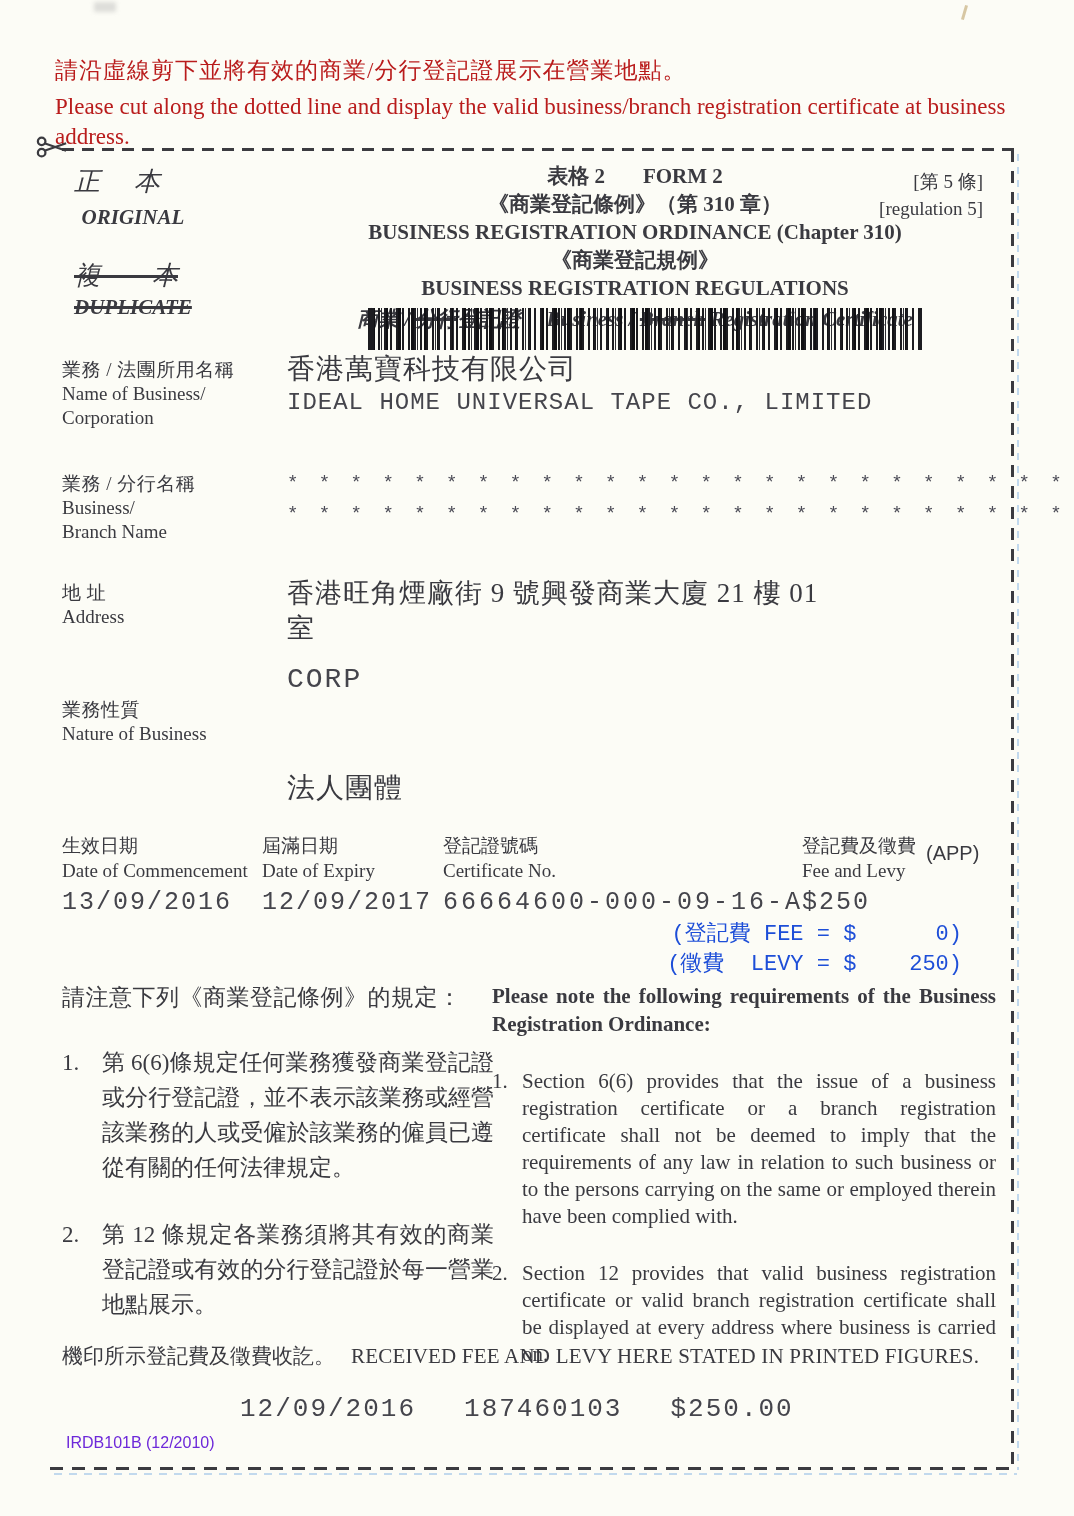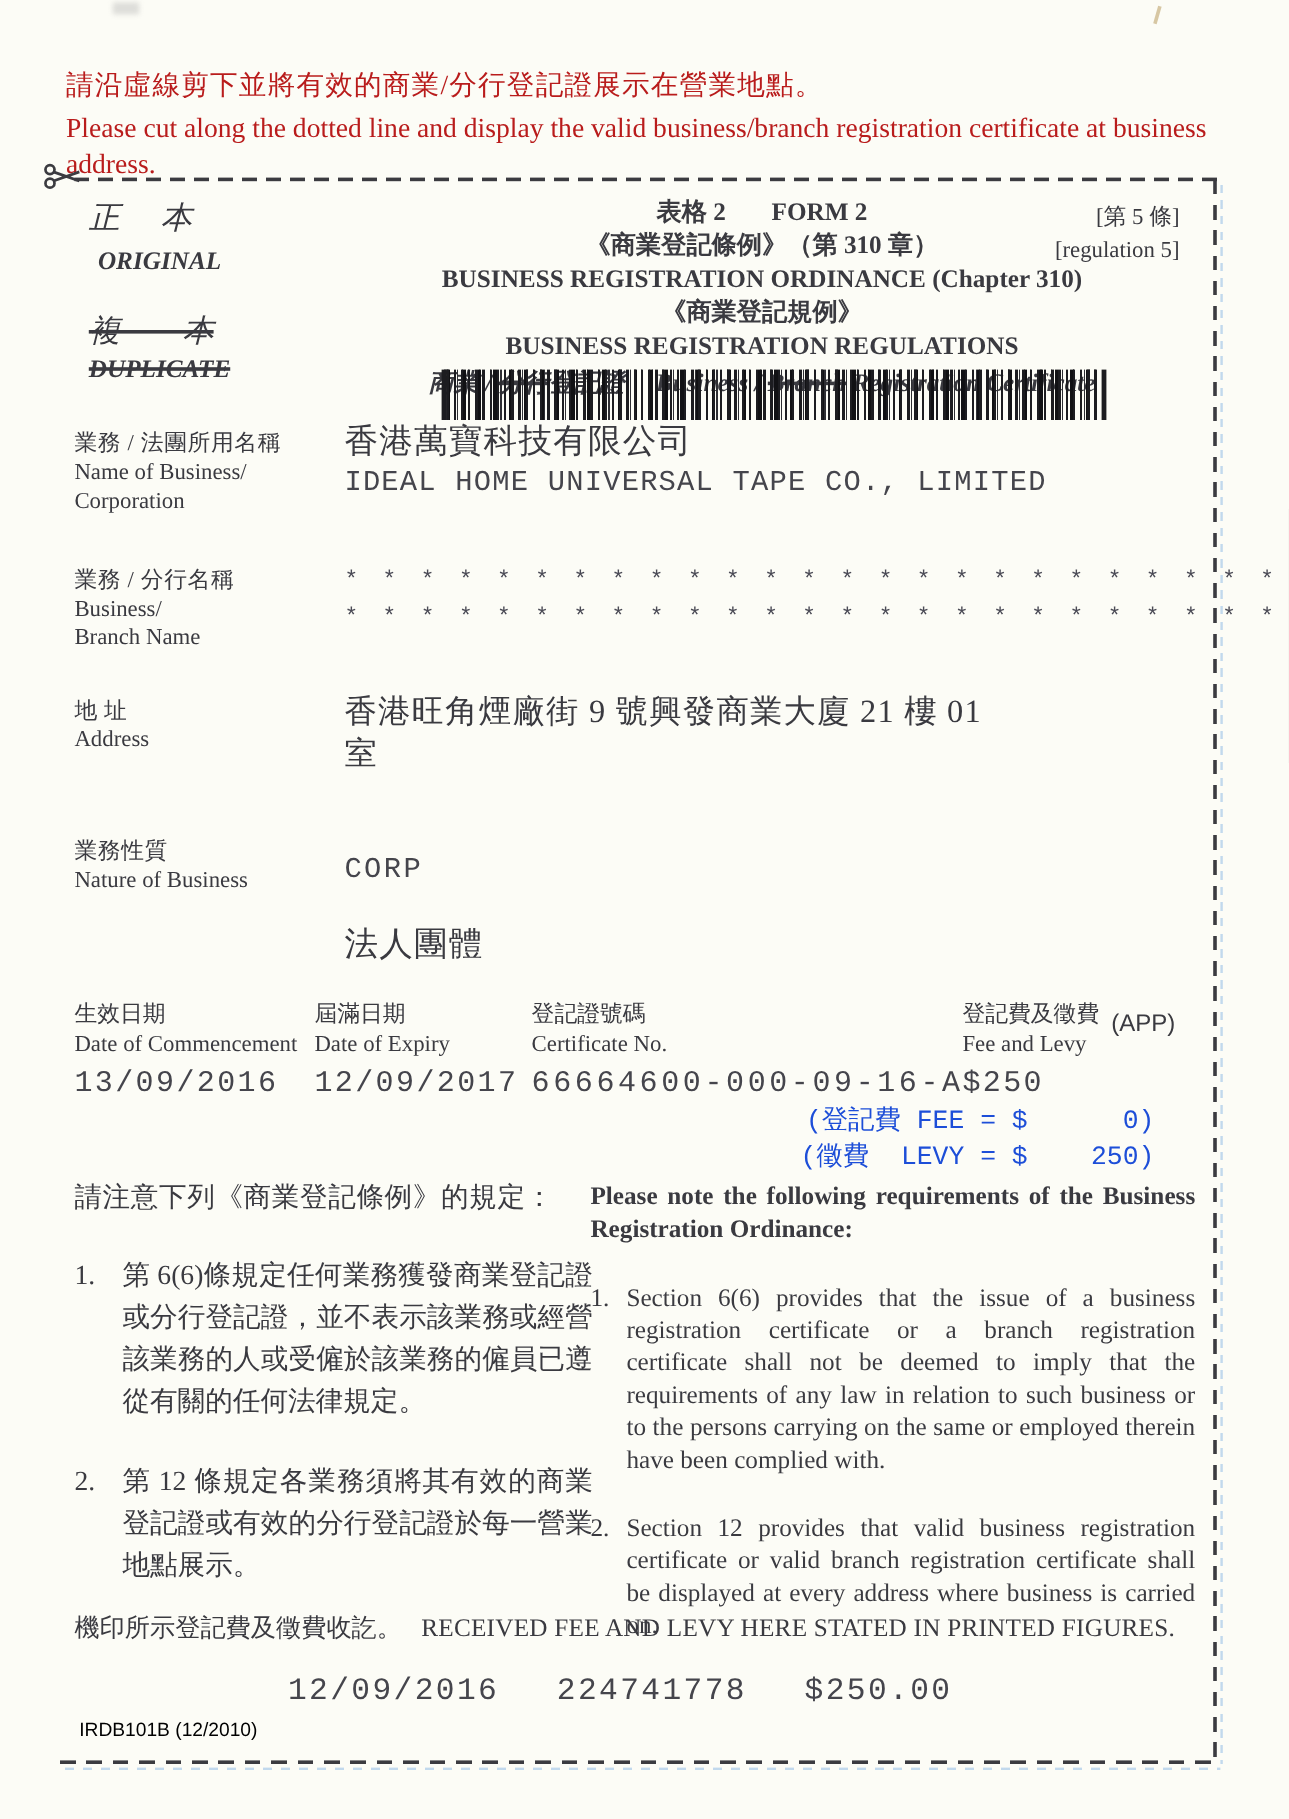--- a/index.html
+++ b/index.html
@@ -83,21 +83,21 @@
   .notes-en{position:absolute;left:442px;top:834px;width:504px;}
   .notes-en .heading{font-weight:bold;font-size:21px;line-height:28px;text-align:justify;}
   .nitem-en{display:flex;margin-top:30px;font-size:21px;line-height:27px;text-align:justify;}
   .nitem-en .num{width:30px;flex:none;}
 
   
   .received-row{position:absolute;left:12px;top:1194px;font-size:21px;white-space:nowrap;}
   .received-row .en{margin-left:16px;letter-spacing:.2px;}
   .receipt-vals{position:absolute;left:190px;top:1246px;display:flex;gap:48px;
     font-family:"Liberation Mono","DejaVu Sans Mono",monospace;font-size:26px;letter-spacing:2px;color:#45454c;}
-  .form-code{position:absolute;left:16px;top:1286px;font-size:16px;font-family:"Liberation Sans","DejaVu Sans",sans-serif;color:#000000;}
+  .form-code{position:absolute;left:16px;top:1286px;font-size:16px;font-family:"Liberation Sans","DejaVu Sans",sans-serif;color:#6d28d9;}
 </style>
 </head>
 <body>
 
 <div class="page">
 
   <div class="smudge"></div>
   <div class="slash-mark"></div>
 
   <div class="notice">
@@ -173,21 +173,21 @@
     </div>
     <div class="fvalue" style="top:428px;">
       <div class="v-cjk-lg" style="font-size:27px;">香港旺角煙廠街 9 號興發商業大廈 21 樓 01</div>
       <div class="v-cjk-lg" style="font-size:27px;">室</div>
     </div>
 
     <div class="flabel" style="top:550px;">
       <div class="zh">業務性質</div>
       <div>Nature of Business</div>
     </div>
-    <div class="fvalue v-mono" style="top:564px;font-size:24px;letter-spacing:2px;">CORP</div>
+    <div class="fvalue v-mono" style="top:516px;font-size:28px;letter-spacing:2px;">CORP</div>
 
     <div class="fvalue v-cjk-lg" style="top:622px;">法人團體</div>
 
     <div class="dcol" style="left:12px;top:685px;">
       <div>生效日期</div>
       <div>Date of Commencement</div>
     </div>
     <div class="dcol" style="left:212px;top:685px;">
       <div>屆滿日期</div>
       <div>Date of Expiry</div>
@@ -233,19 +233,19 @@
         <span>Section 12 provides that valid business registration certificate or valid branch registration certificate shall be displayed at every address where business is carried on.</span>
       </div>
     </div>
 
     <div class="received-row">
       <span>機印所示登記費及徵費收訖。</span><span class="en">RECEIVED FEE AND LEVY HERE STATED IN PRINTED FIGURES.</span>
     </div>
 
     <div class="receipt-vals">
       <span>12/09/2016</span>
-      <span>224741778</span>
+      <span>187460103</span>
       <span>$250.00</span>
     </div>
 
     <div class="form-code">IRDB101B (12/2010)</div>
   </div>
 </div>
 
 </body></html>

